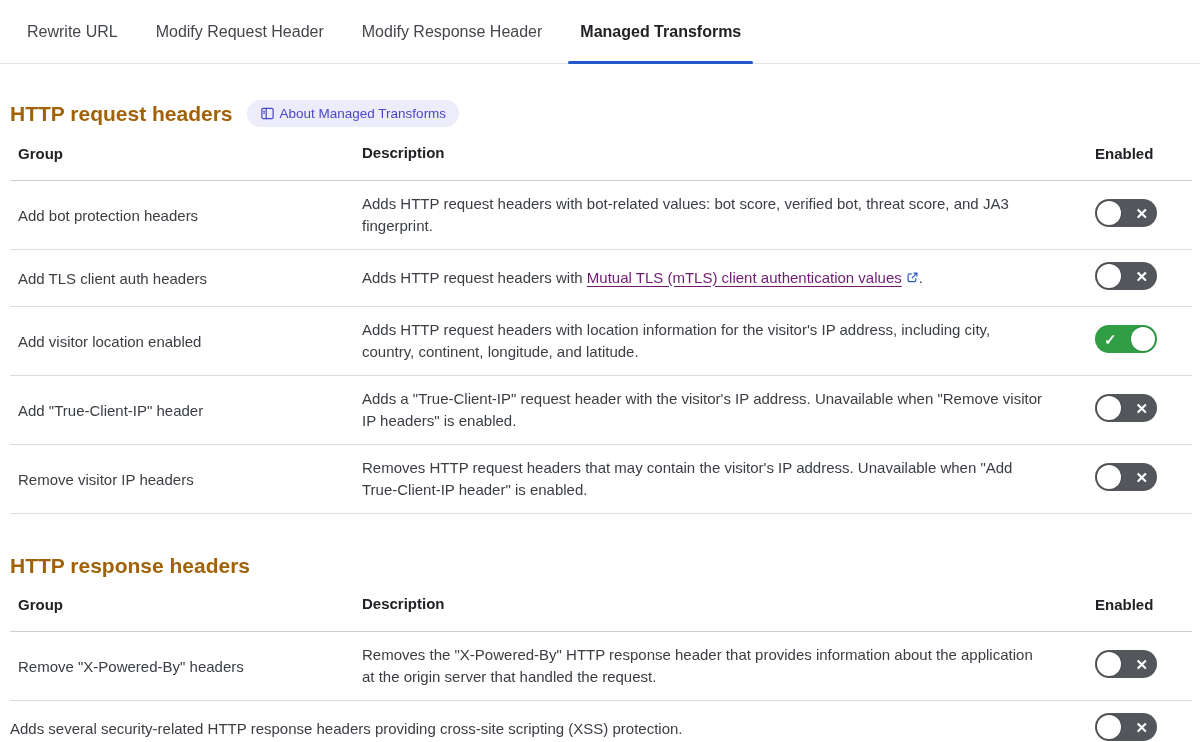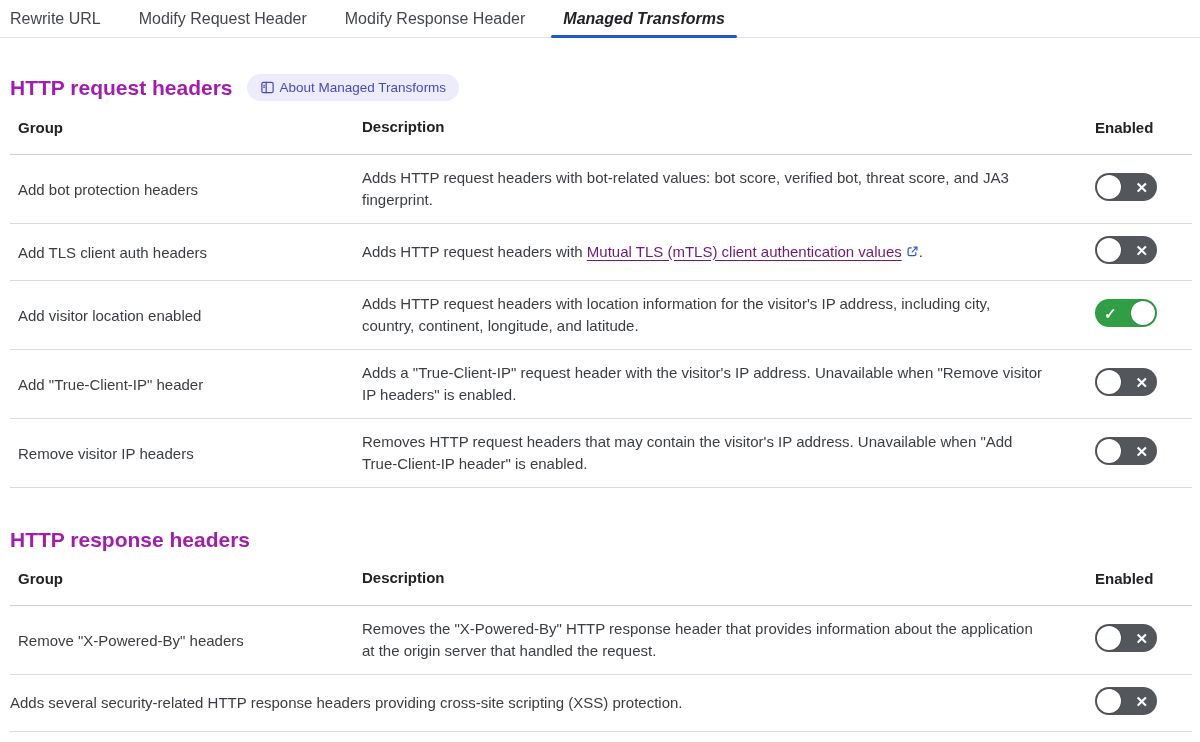--- a/index.html
+++ b/index.html
@@ -6,39 +6,39 @@
   html, body { margin: 0; padding: 0; }
   body {
     width: 1200px; height: 742px; background: #ffffff;
     font-family: "Liberation Sans", sans-serif;
     color: #1f2124; overflow: hidden;
   }
 
   
   .tabs {
     display: flex; align-items: stretch; gap: 38px;
-    height: 38px; padding-left: 10px;
+    height: 64px; padding-left: 27px;
     border-bottom: 1px solid #e3e3e6;
   }
   .tab {
     position: relative; display: flex; align-items: center;
     font-size: 16px; color: #43474c; cursor: pointer; white-space: nowrap;
   }
-  .tab.active { color: #202225; font-weight: 700; font-style: italic; }
+  .tab.active { color: #202225; font-weight: 700; }
   .tab.active::after {
     content: ""; position: absolute; left: -12px; right: -12px; bottom: -1px;
     height: 3px; background: #2358cc; border-radius: 2px;
   }
 
   
   .section-head {
     display: flex; align-items: center; gap: 14px;
     margin: 36px 10px 8px 10px;
   }
-  .section-title { font-size: 21px; font-weight: 700; color: #a21caf; margin: 0; }
+  .section-title { font-size: 21px; font-weight: 700; color: #a16207; margin: 0; }
   .badge {
     display: inline-flex; align-items: center; gap: 5px;
     background: #ececfb; color: #4a48c7;
     font-size: 13.5px; line-height: 1;
     padding: 6px 13px; border-radius: 999px;
     text-decoration: none; cursor: pointer;
   }
 
   
   .table { margin: 0 8px 0 10px; }

